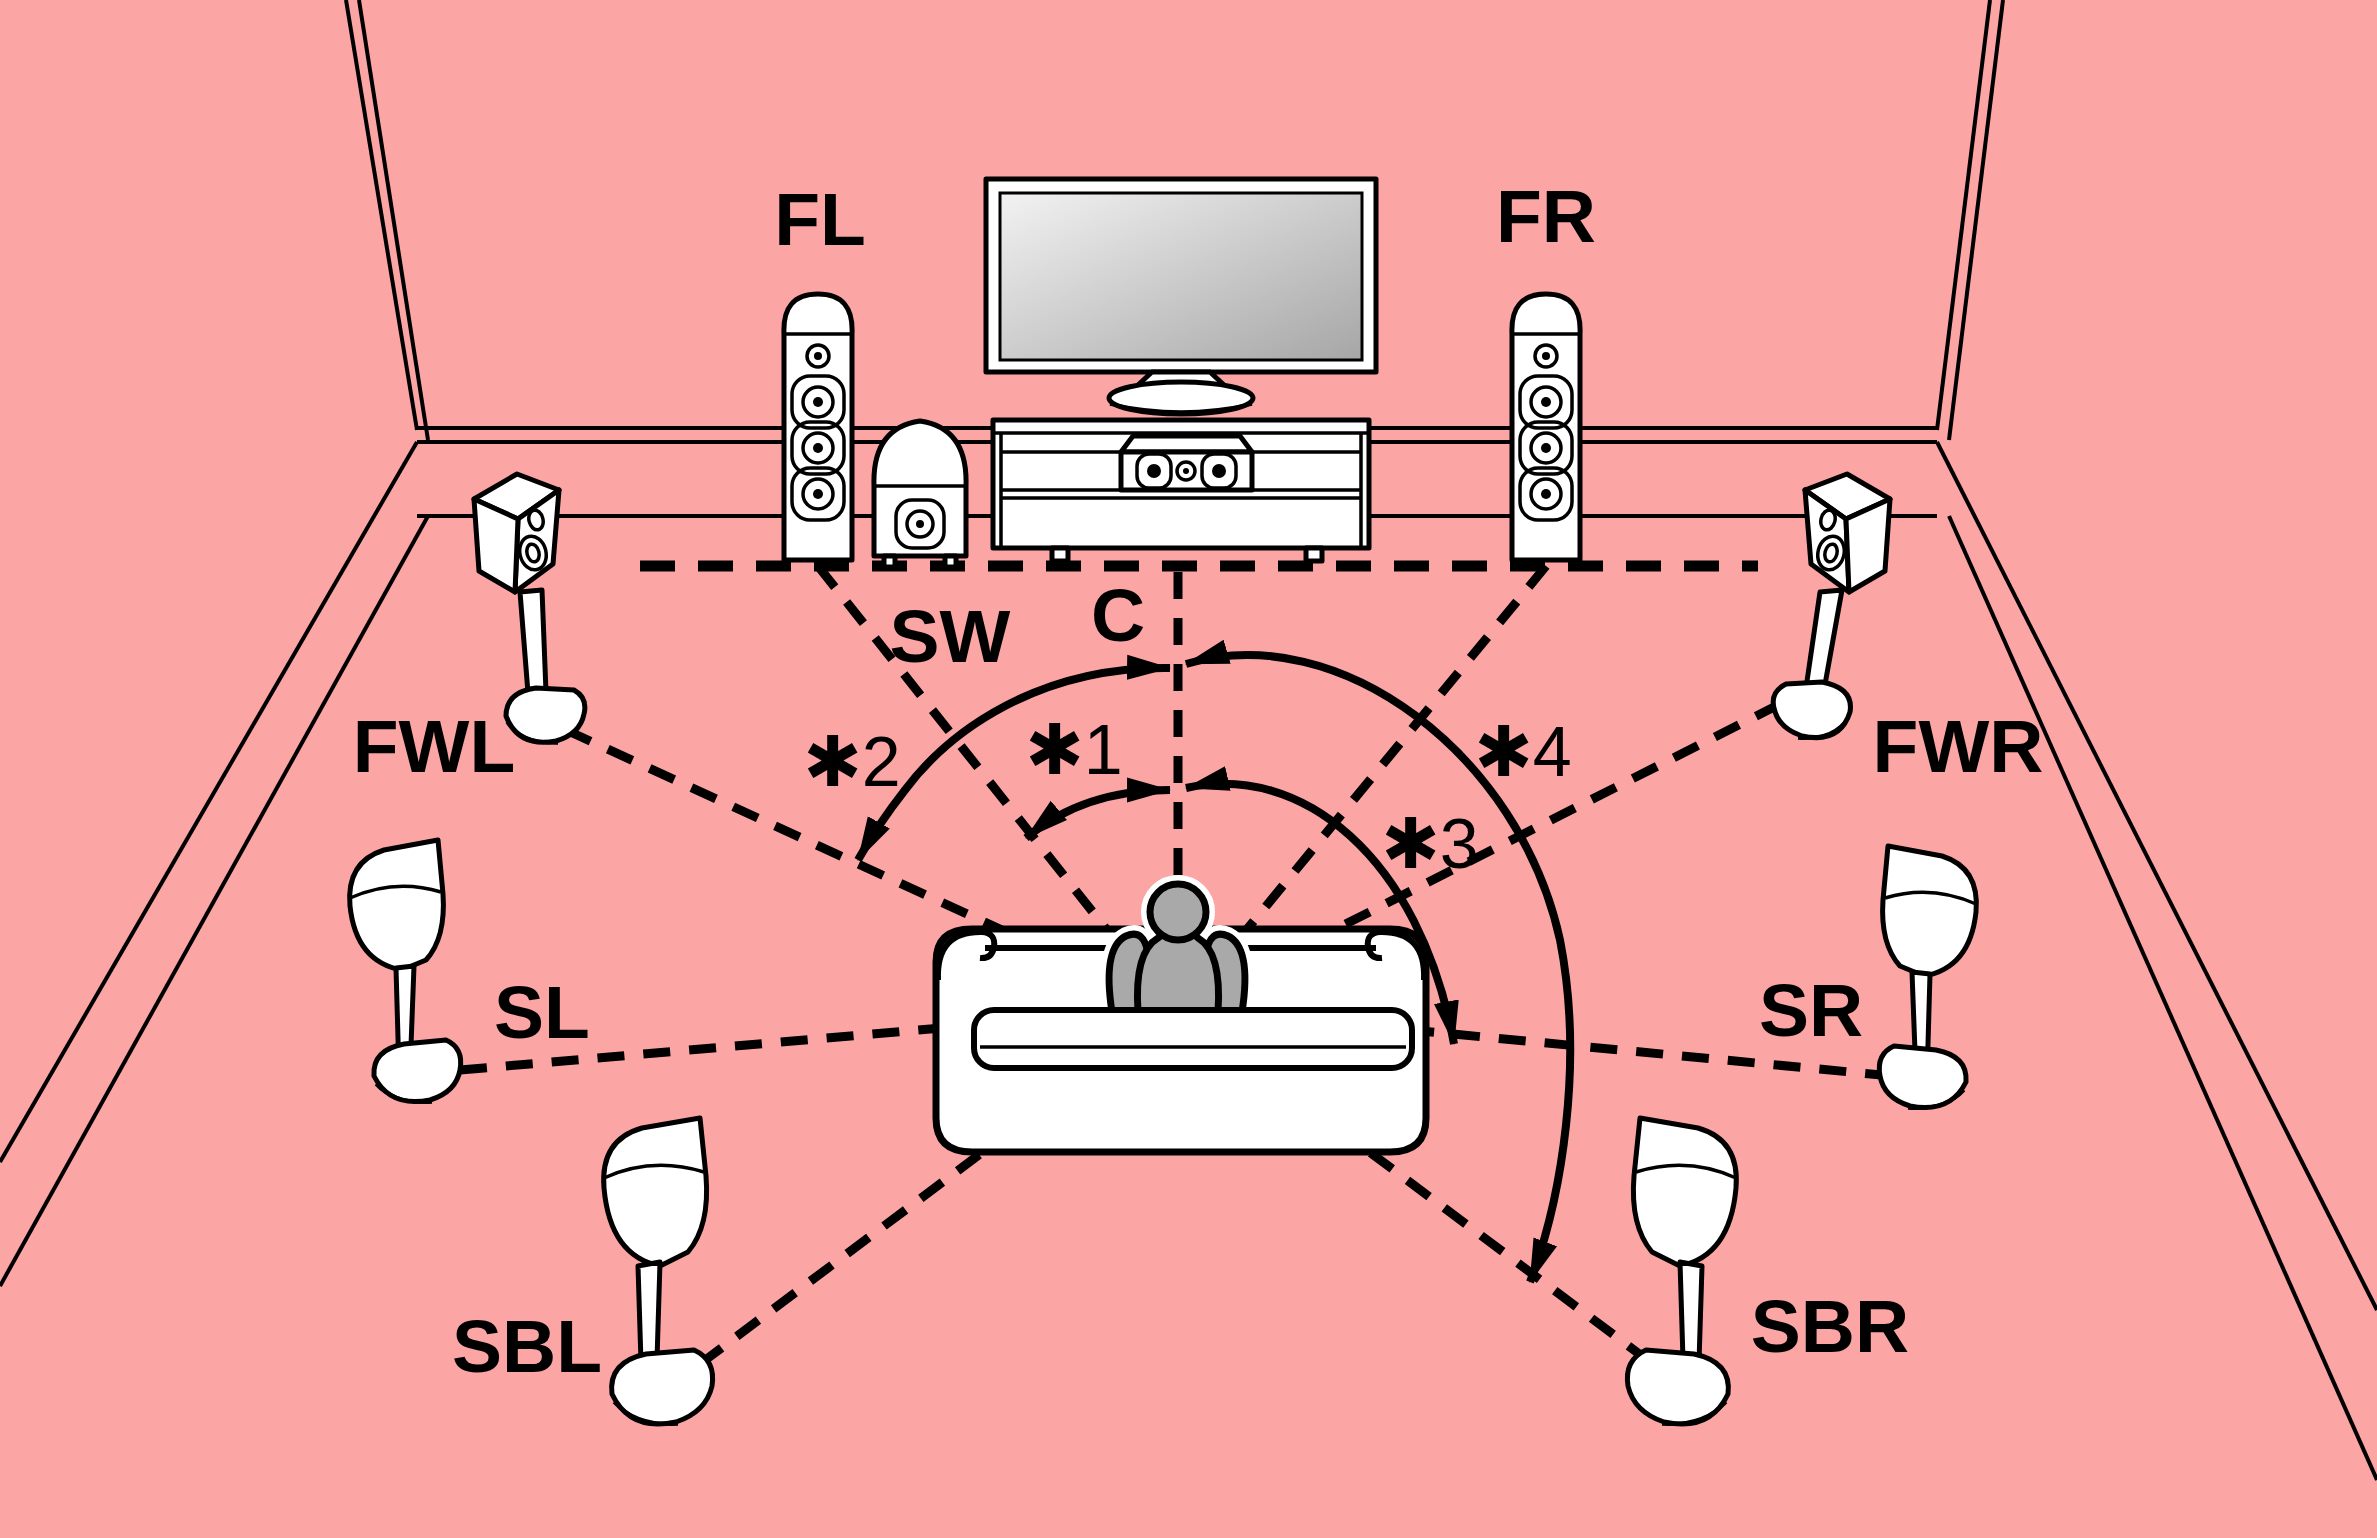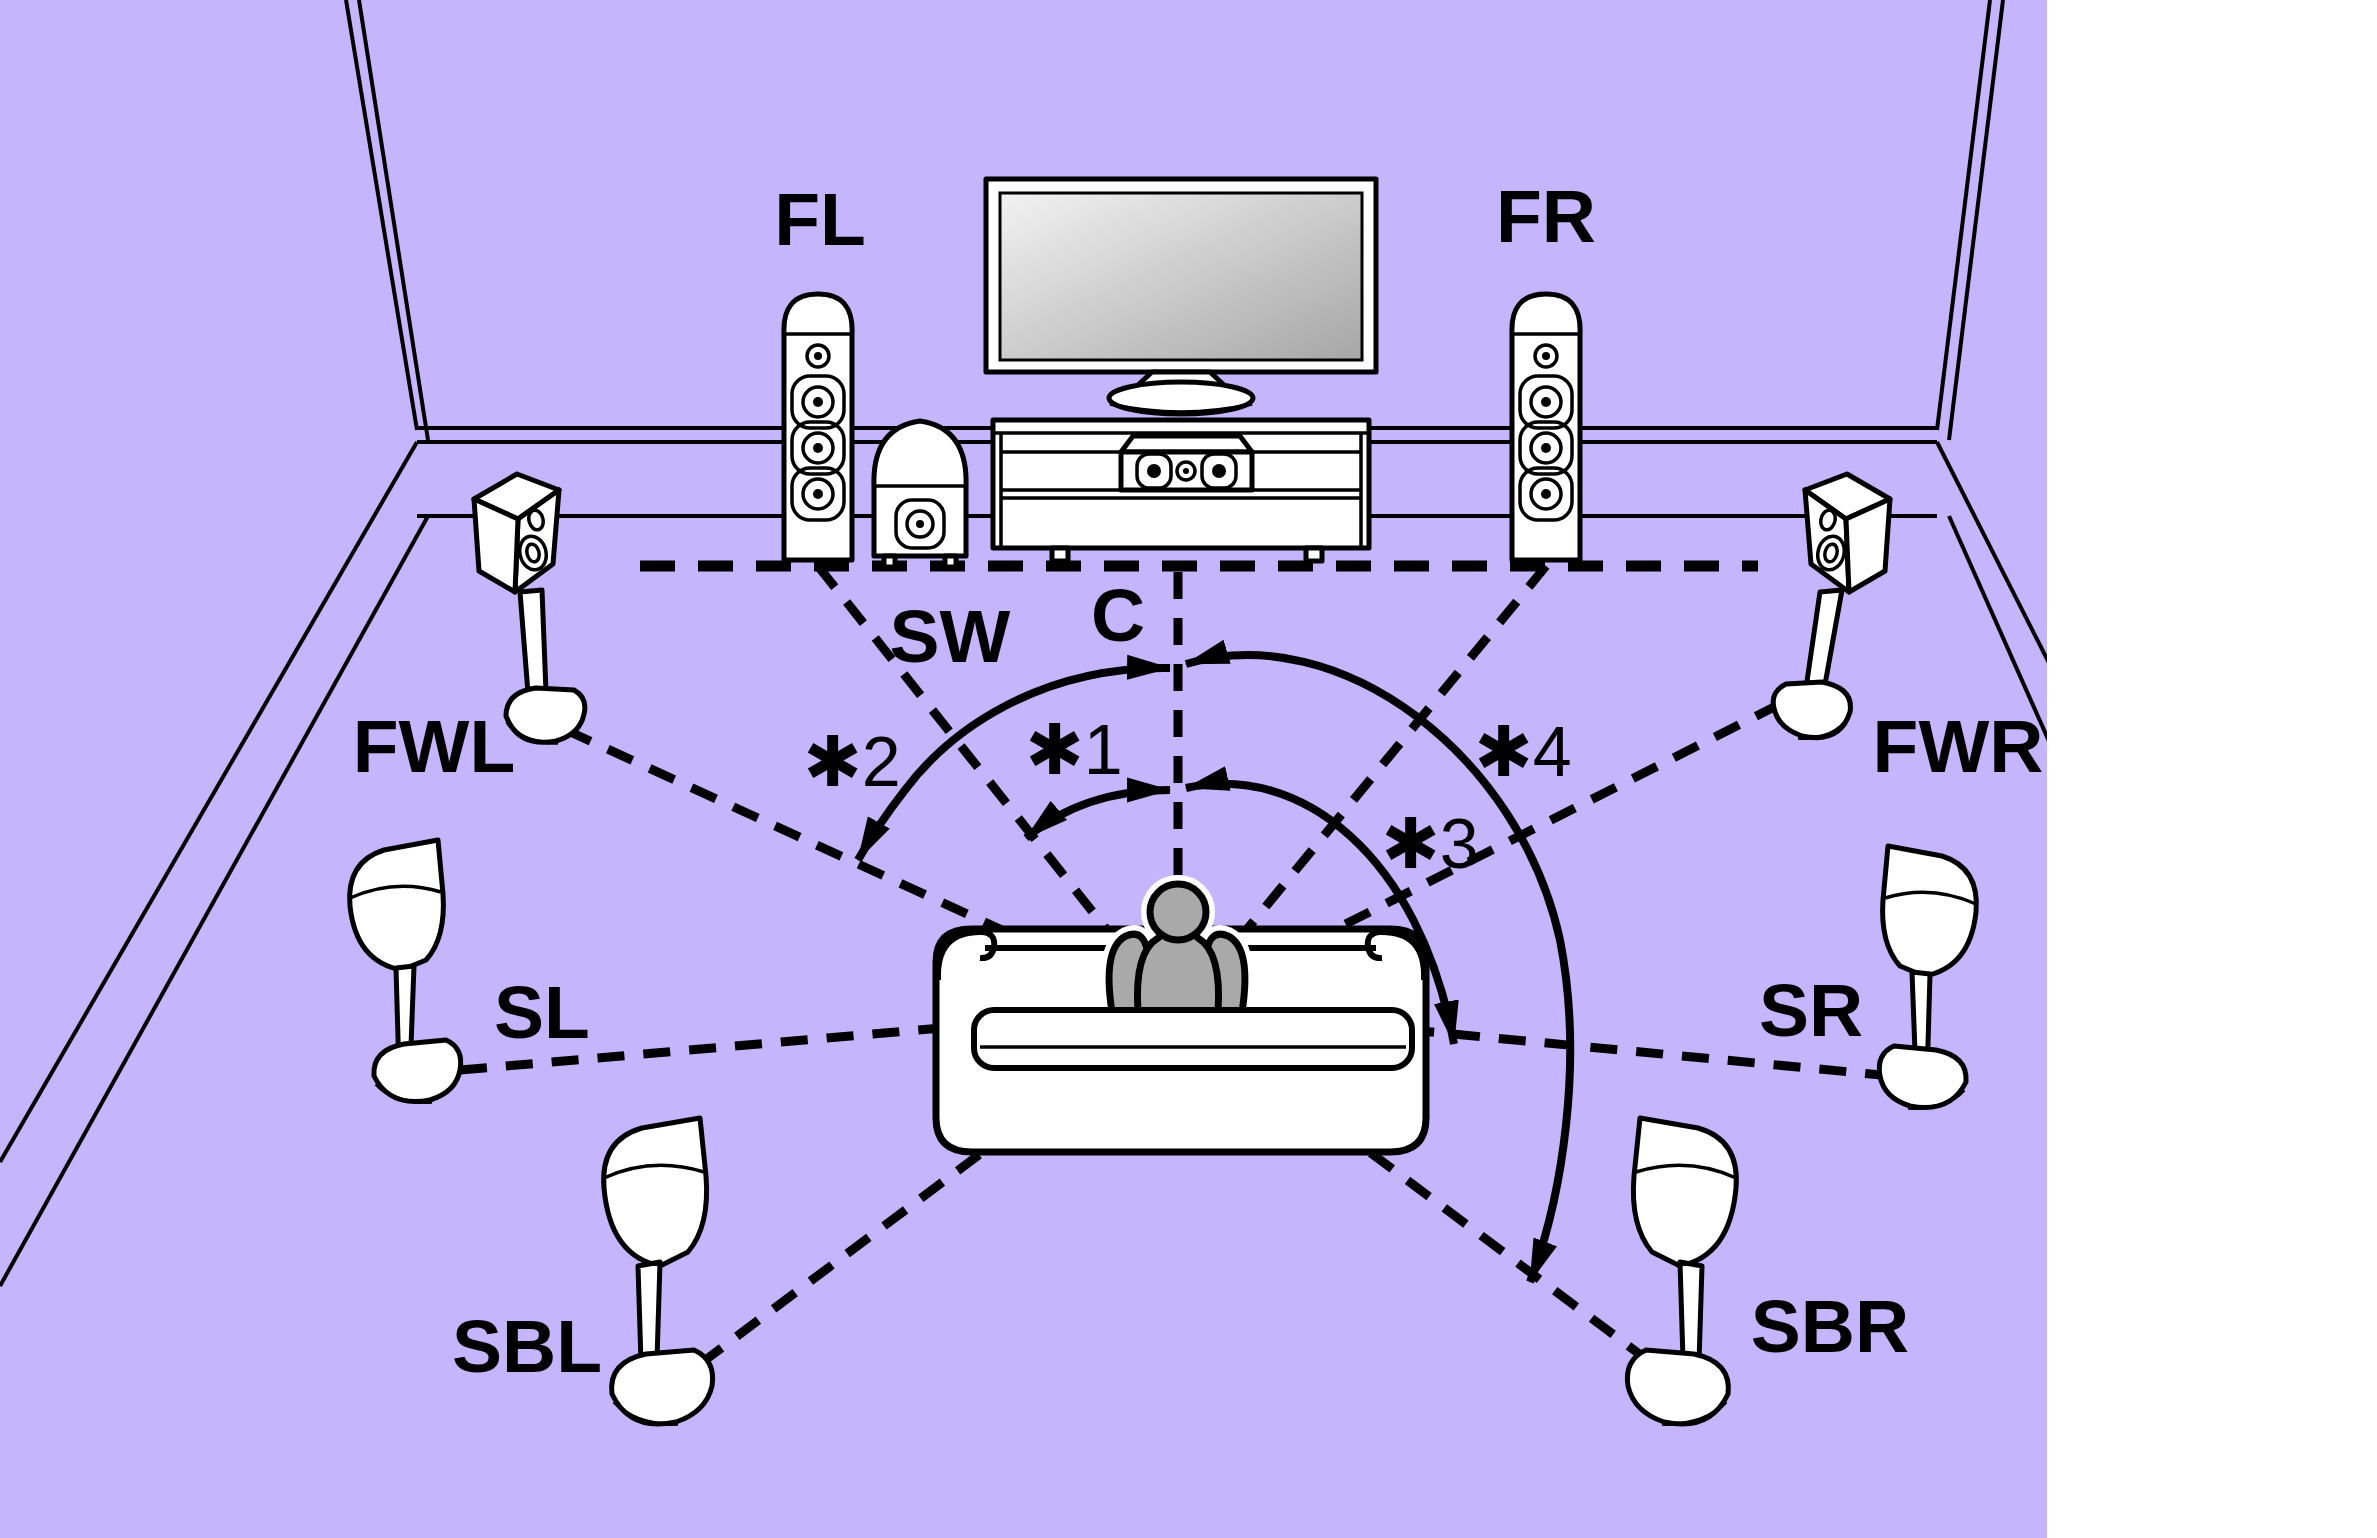--- a/index.html
+++ b/index.html
@@ -1,16 +1,16 @@
 <!DOCTYPE html>
 <html><head>
 <meta charset="utf-8">
 <style>
   html,body{margin:0;padding:0;background:#ffffff;}
-  .stage{position:relative;width:2047px;height:1538px;background:#c4b5fd;overflow:hidden;}
+  .stage{position:relative;width:2377px;height:1538px;background:#fca5a5;overflow:hidden;}
   svg{position:absolute;left:0;top:0;}
   .spk-label{font-family:"Liberation Sans","DejaVu Sans",sans-serif;font-weight:bold;font-size:75px;fill:#000;}
   .ann-label{font-family:"Liberation Sans","DejaVu Sans",sans-serif;font-weight:400;font-size:70px;fill:#000;}
   .outline{fill:#ffffff;stroke:#000000;stroke-width:5;stroke-linejoin:round;}
   .thin{fill:none;stroke:#000;stroke-width:3.5;}
   .room{fill:none;stroke:#000;stroke-width:4;}
   .dash{fill:none;stroke:#000;stroke-width:9;stroke-dasharray:27 19;}
   .dashfront{fill:none;stroke:#000;stroke-width:11;stroke-dasharray:35 23;}
   .arc{fill:none;stroke:#000;stroke-width:8;}
   .sofa-line{fill:none;stroke:#000;stroke-width:6;}

